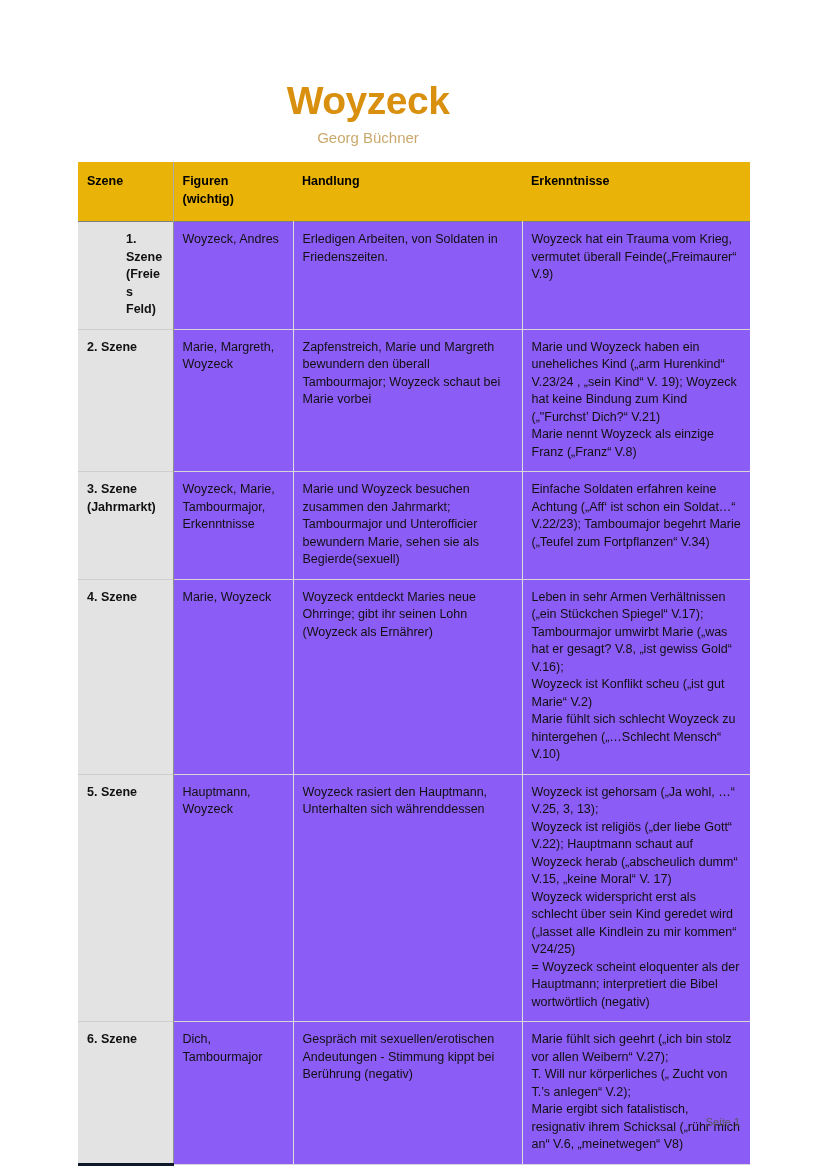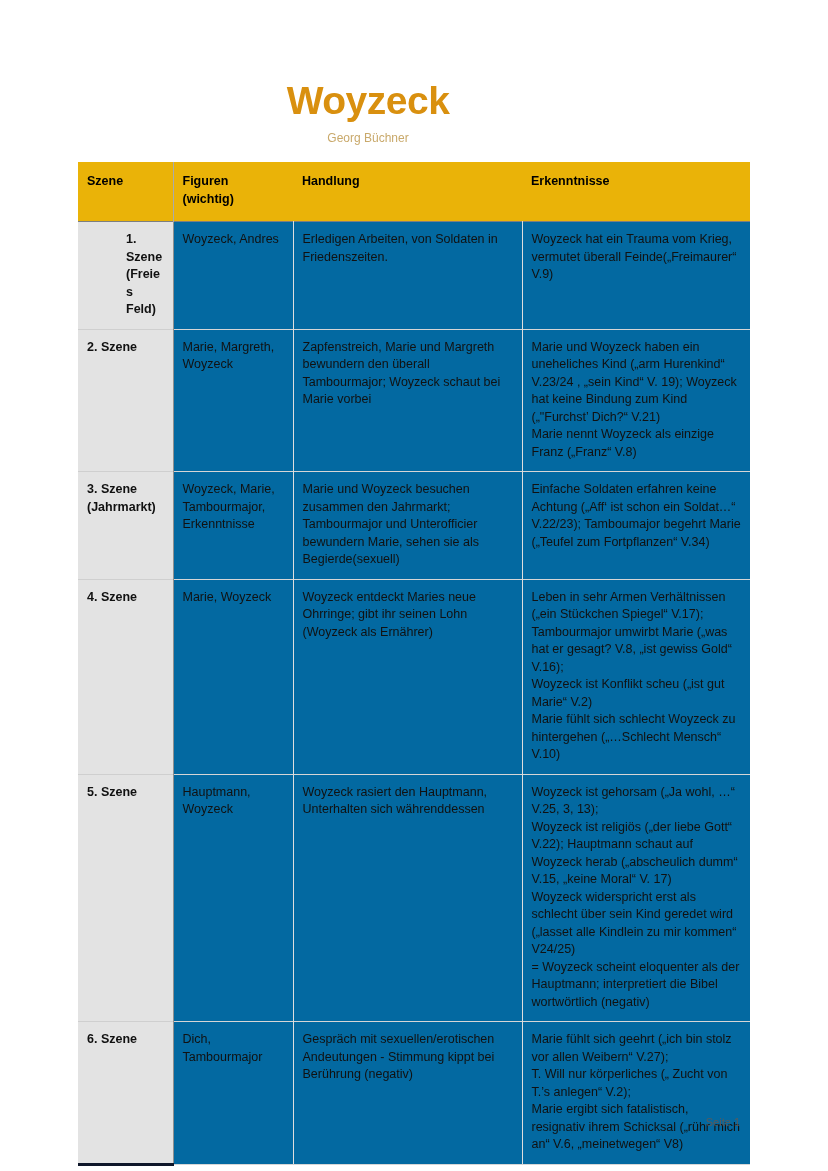--- a/index.html
+++ b/index.html
@@ -33,21 +33,21 @@
   }
   .doc-title {
     font-size: 39px;
     font-weight: bold;
     color: #d9900f;
     letter-spacing: -0.5px;
     line-height: 46px;
     margin: 0;
   }
   .doc-subtitle {
-    font-size: 12px;
+    font-size: 15px;
     font-weight: normal;
     color: #c9a96b;
     line-height: 20px;
     margin: 4px 0 0 0;
   }
 
   
   .table-wrap {
     position: absolute;
     left: 78px;
@@ -80,21 +80,21 @@
     height: 24px;
   }
   table.scenes thead th.th-szene {
     border-right: 1px solid #a9abab;
   }
 
   table.scenes tbody td {
     vertical-align: top;
     padding: 9px 9px 10px 9px;
     border-top: 1px solid #d6d6d6;
-    background: #0369a1;
+    background: #8b5cf6;
     word-wrap: break-word;
     overflow-wrap: break-word;
   }
   table.scenes tbody tr:first-child td {
     border-top: 1px solid #7d7f7f;
   }
   table.scenes tbody td.cell-szene {
     background: #e3e3e3;
     font-weight: bold;
     border-right: 1px solid #8e9090;

